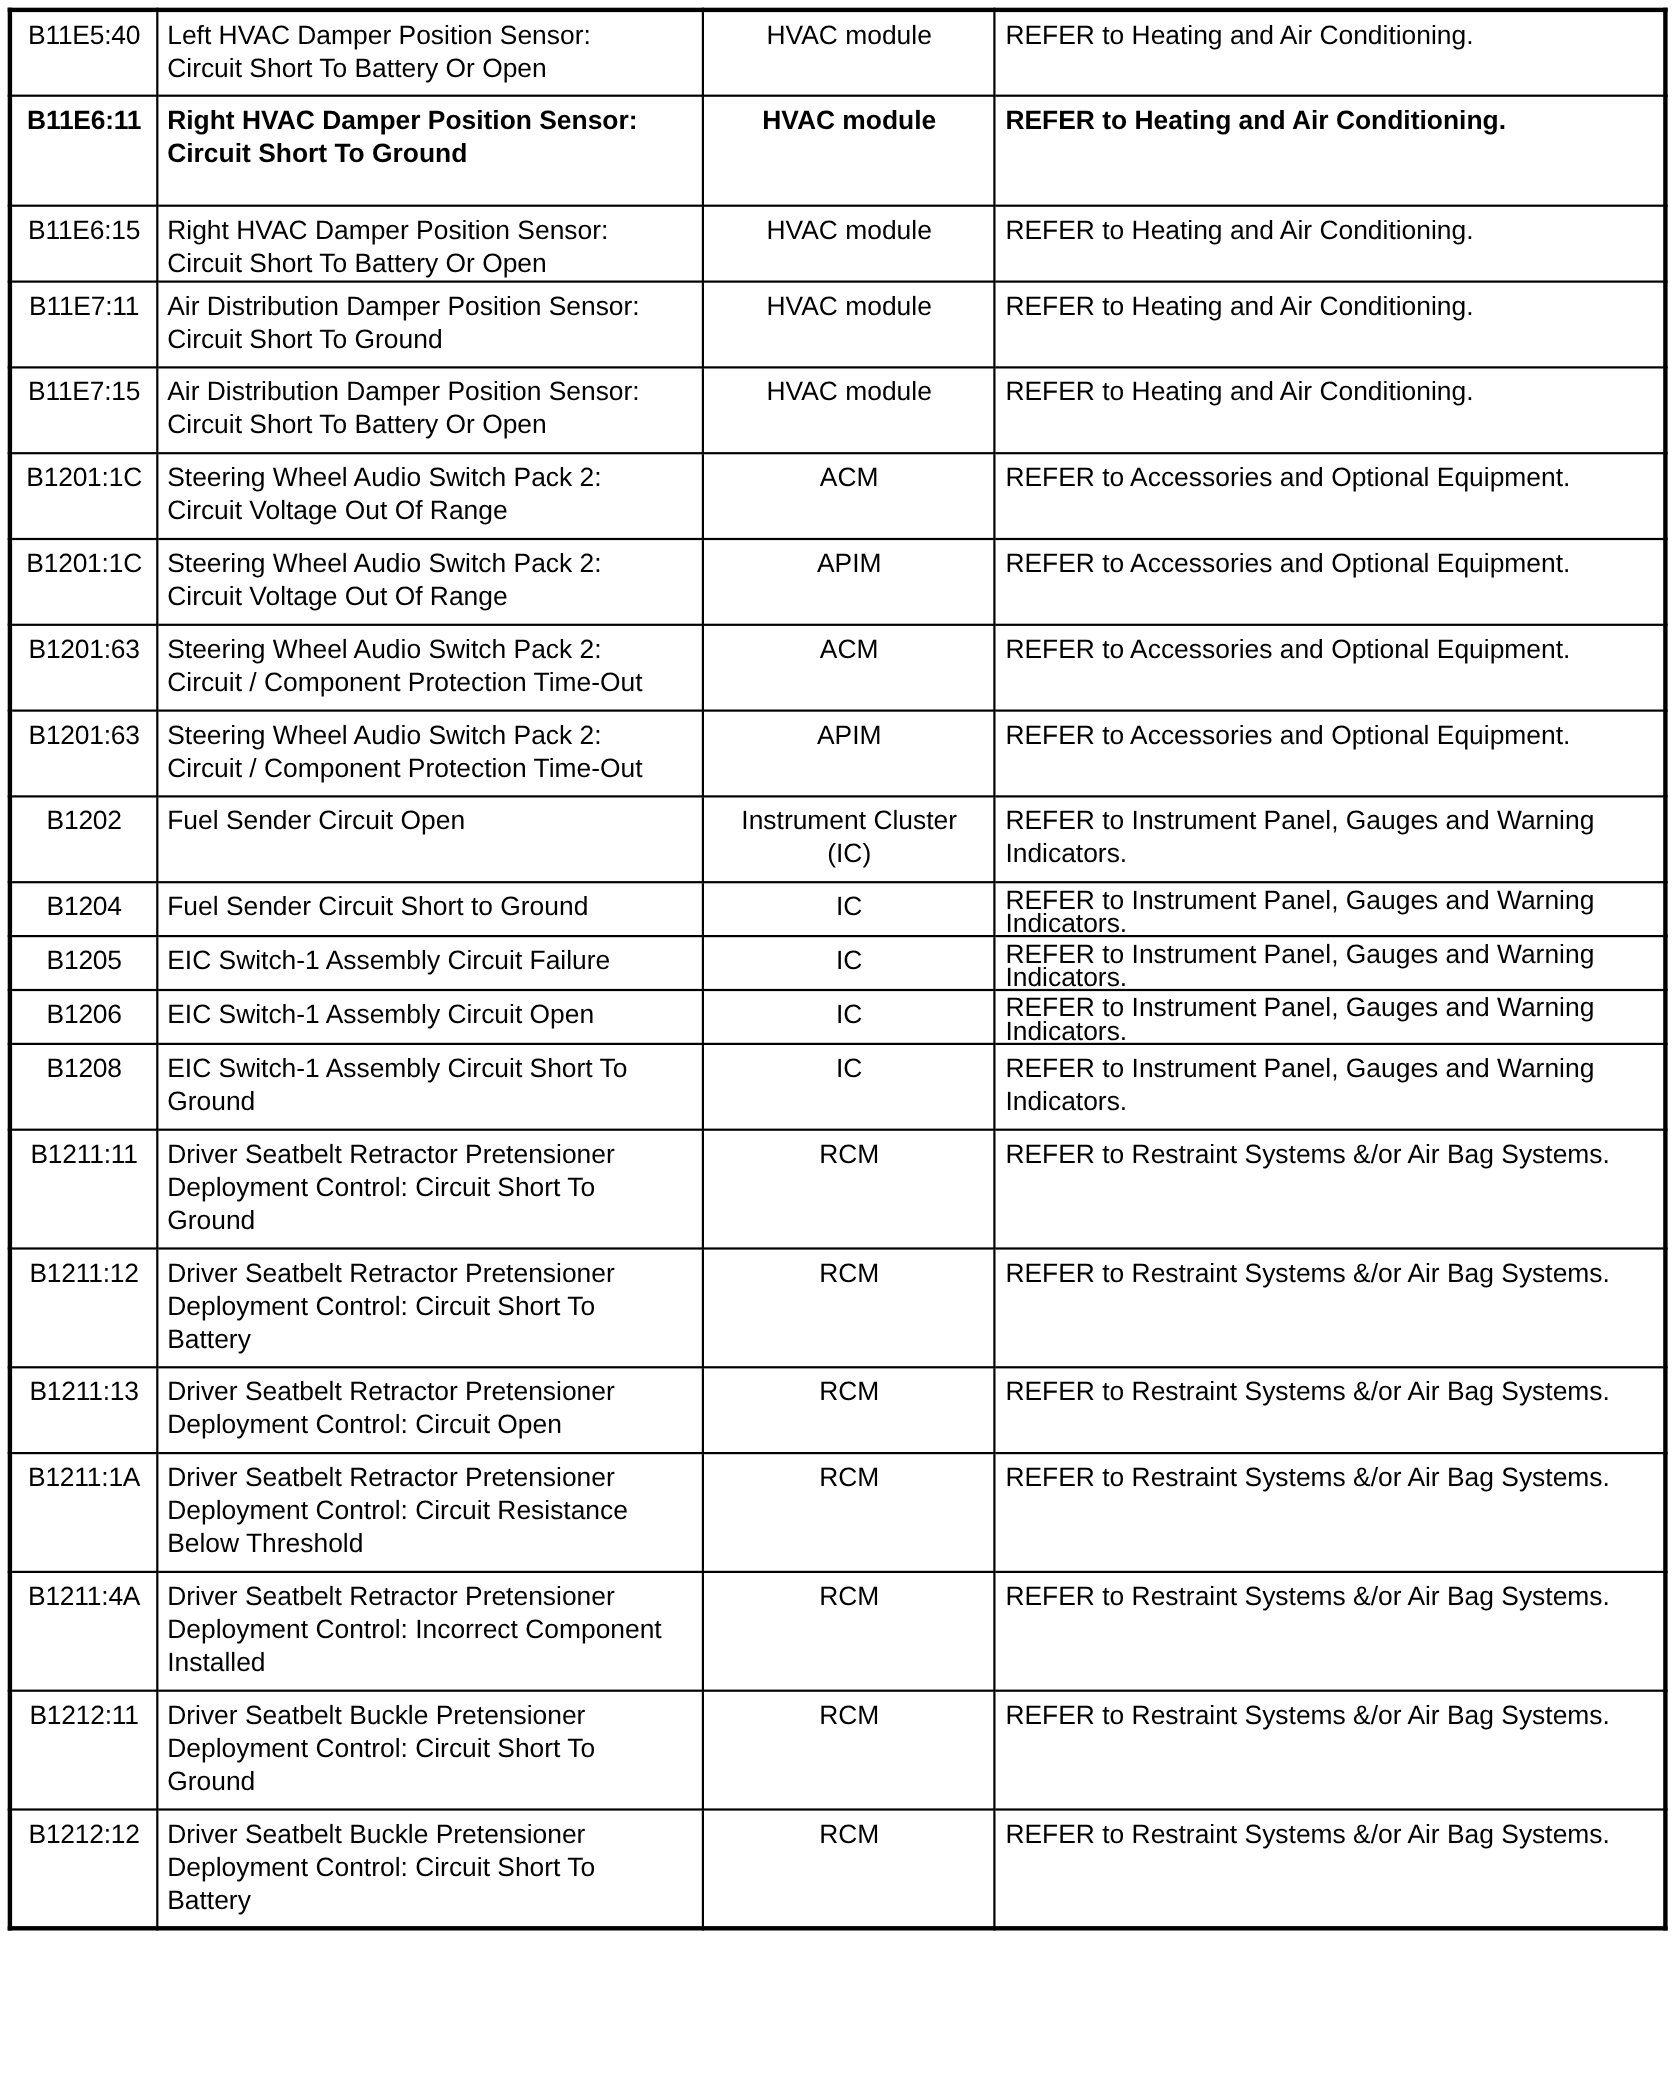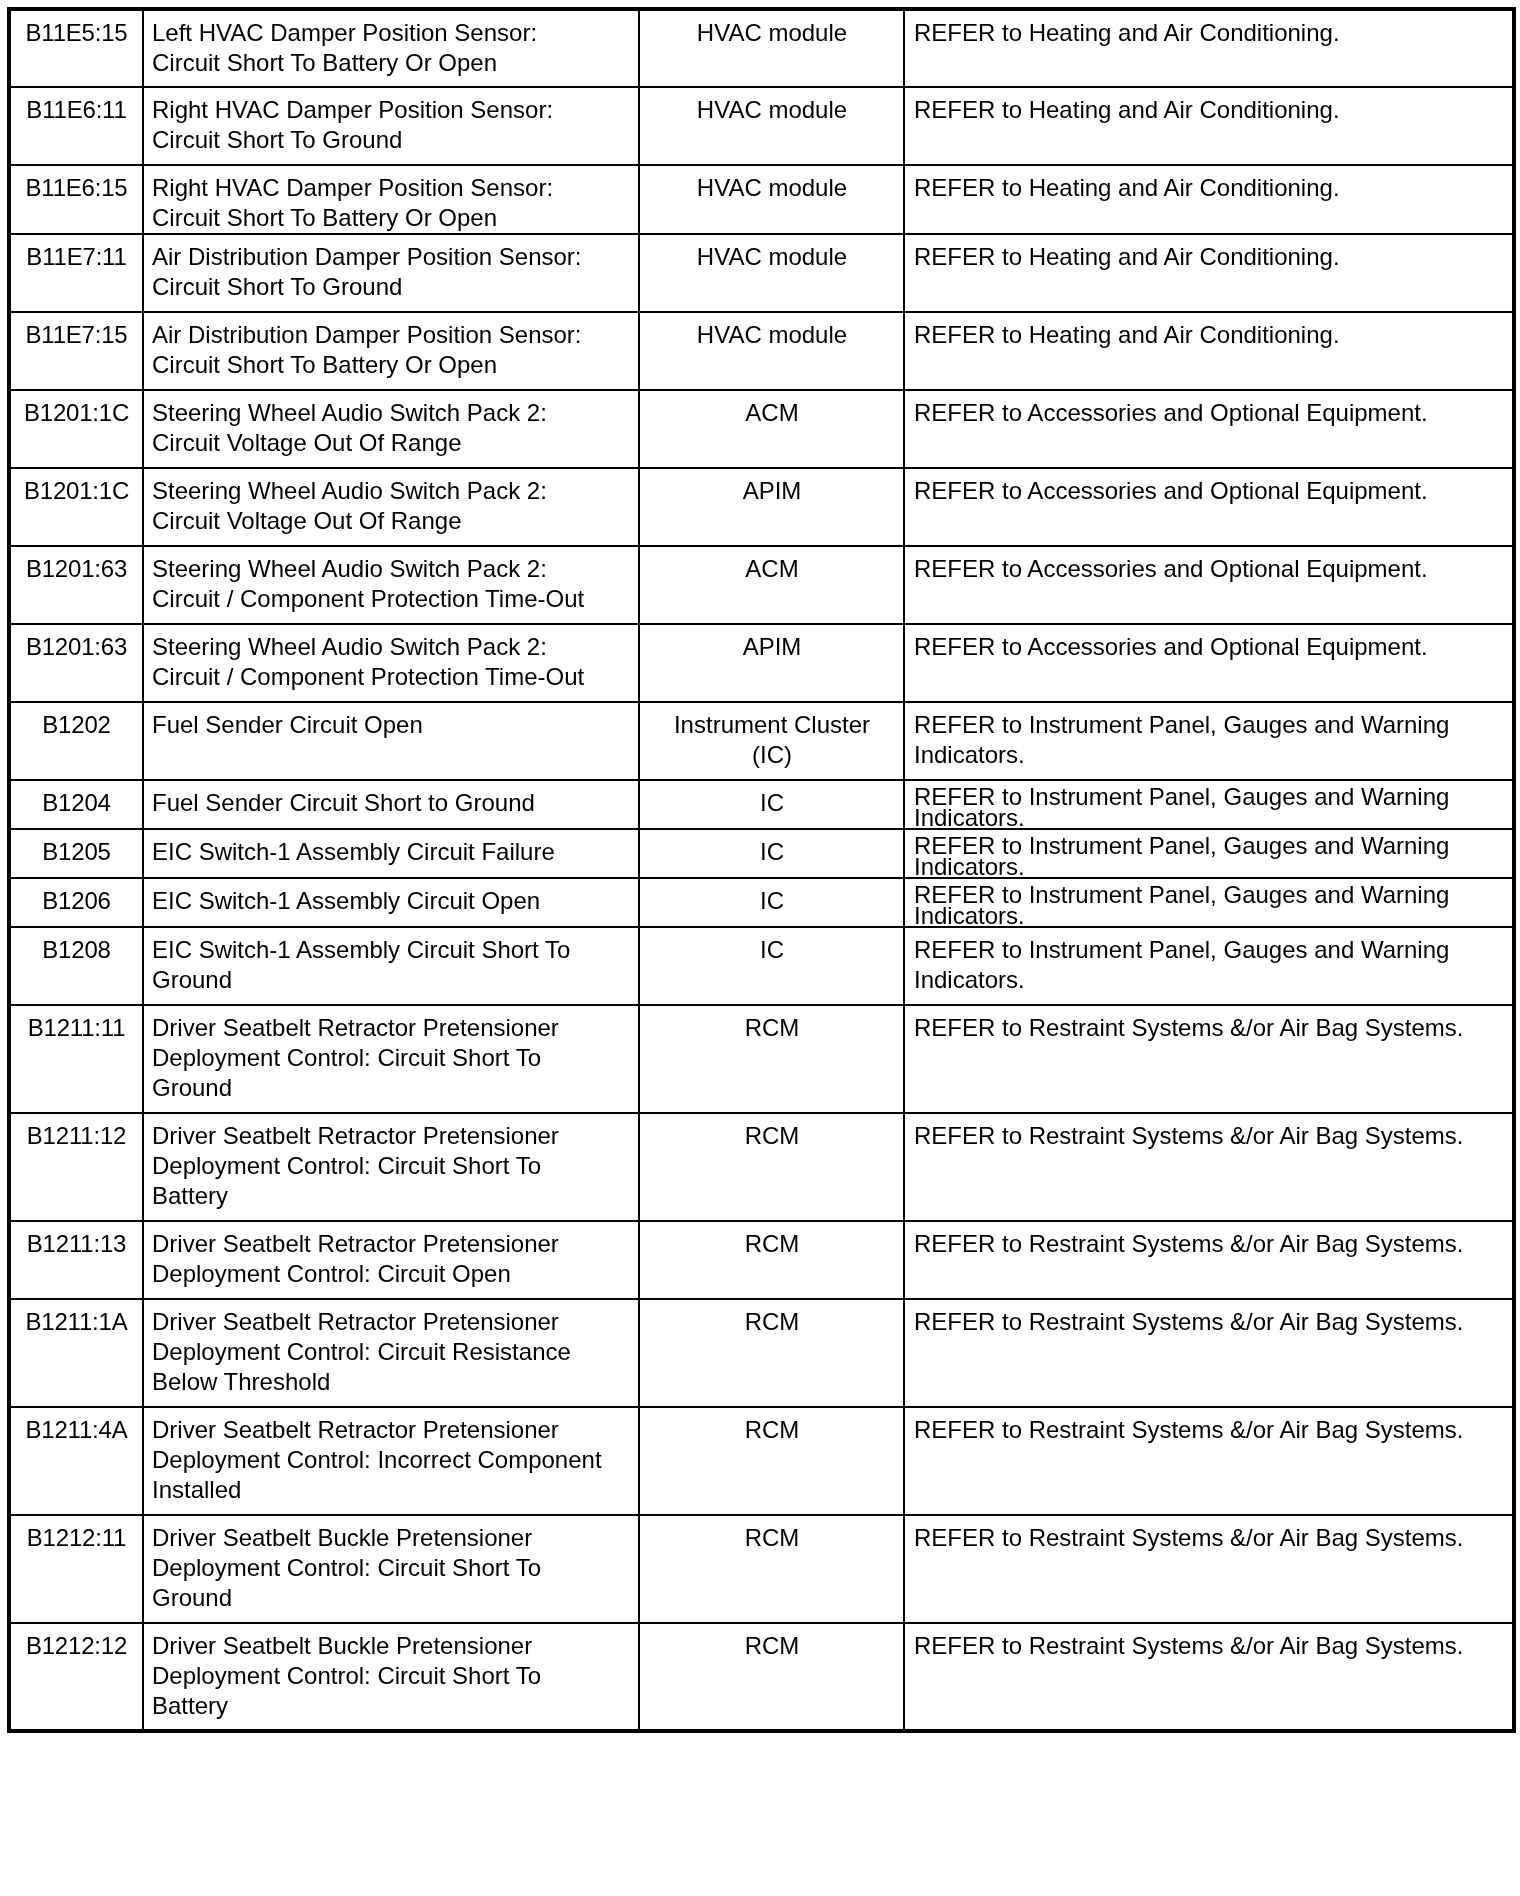--- a/index.html
+++ b/index.html
@@ -37,33 +37,33 @@
 <table class="dtc-table">
   <colgroup>
     <col class="c1">
       <col class="c2">
       <col class="c3">
       <col class="c4">
   </colgroup>
   <tbody id="dtc-body">
 
   <tr style="height: 78px;">
-      <td class="code"><span>B11E5:15</span></td>
+      <td class="code"><span>B11E5:40</span></td>
       <td class="desc">
           <div>Left HVAC Damper Position Sensor:</div>
           <div>Circuit Short To Battery Or Open</div>
         </td>
       <td class="module">
           <div>HVAC module</div>
         </td>
       <td class="action">
           <div>REFER to Heating and Air Conditioning.</div>
         </td>
     </tr>
-      <tr style="height: 78px;">
+      <tr style="height: 100px; font-weight: bold;">
       <td class="code"><span>B11E6:11</span></td>
       <td class="desc">
           <div>Right HVAC Damper Position Sensor:</div>
           <div>Circuit Short To Ground</div>
         </td>
       <td class="module">
           <div>HVAC module</div>
         </td>
       <td class="action">
           <div>REFER to Heating and Air Conditioning.</div>

